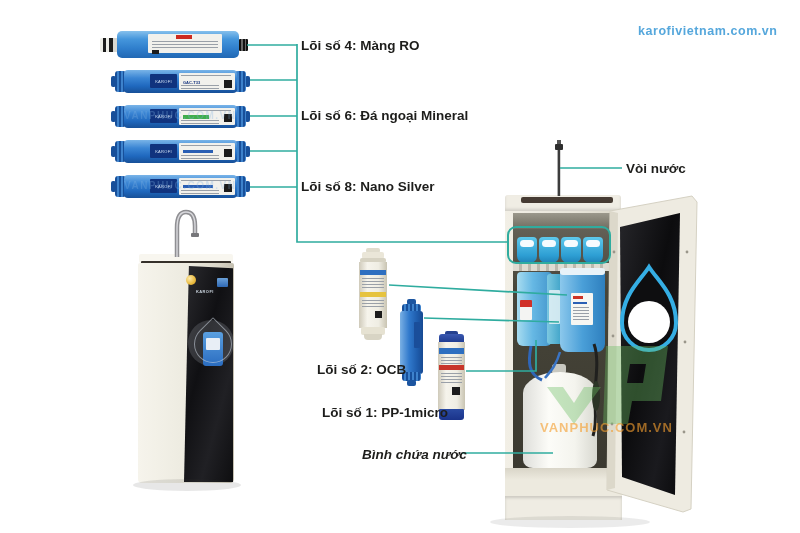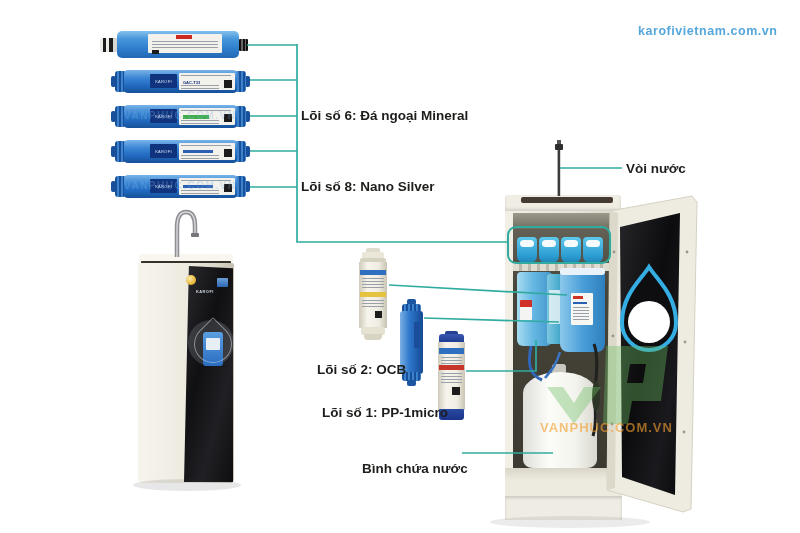--- a/index.html
+++ b/index.html
@@ -259,26 +259,27 @@
       <path d="M297,44 V242 H508"></path>
       <rect x="508" y="227" width="102" height="36" rx="8" stroke-width="2"></rect>
       <path d="M560,168 H622"></path>
       <path d="M389,285 L567,295"></path>
       <path d="M424,318 L559,322"></path>
       <path d="M466,371 H536 V340"></path>
       <path d="M462,453 H553"></path>
     </g>
   </svg>
 
+  <div class="lbl" style="left:301px;top:37px;">Lõi số 4: Màng RO</div>
   <div class="lbl" style="left:301px;top:107px;">Lõi số 6: Đá ngoại Mineral</div>
   <div class="lbl" style="left:301px;top:178px;">Lõi số 8: Nano Silver</div>
   <div class="lbl" style="left:317px;top:361px;">Lõi số 2: OCB</div>
   <div class="lbl" style="left:322px;top:404px;">Lõi số 1: PP-1micro</div>
   <div class="lbl" style="left:626px;top:160px;">Vòi nước</div>
-  <div class="lbl" style="left:362px;top:460px;">Bình chứa nước</div>
+  <div class="lbl" style="left:362px;top:446px;font-style:italic;">Bình chứa nước</div>
 
   <div id="logo">
     <span class="site">karofivietnam.com.vn</span>
   </div>
 
   <div class="wm-orange" style="left:540px;top:420px;">VANPHUC.COM.VN</div>
 
 </div>
 
 </body></html>

